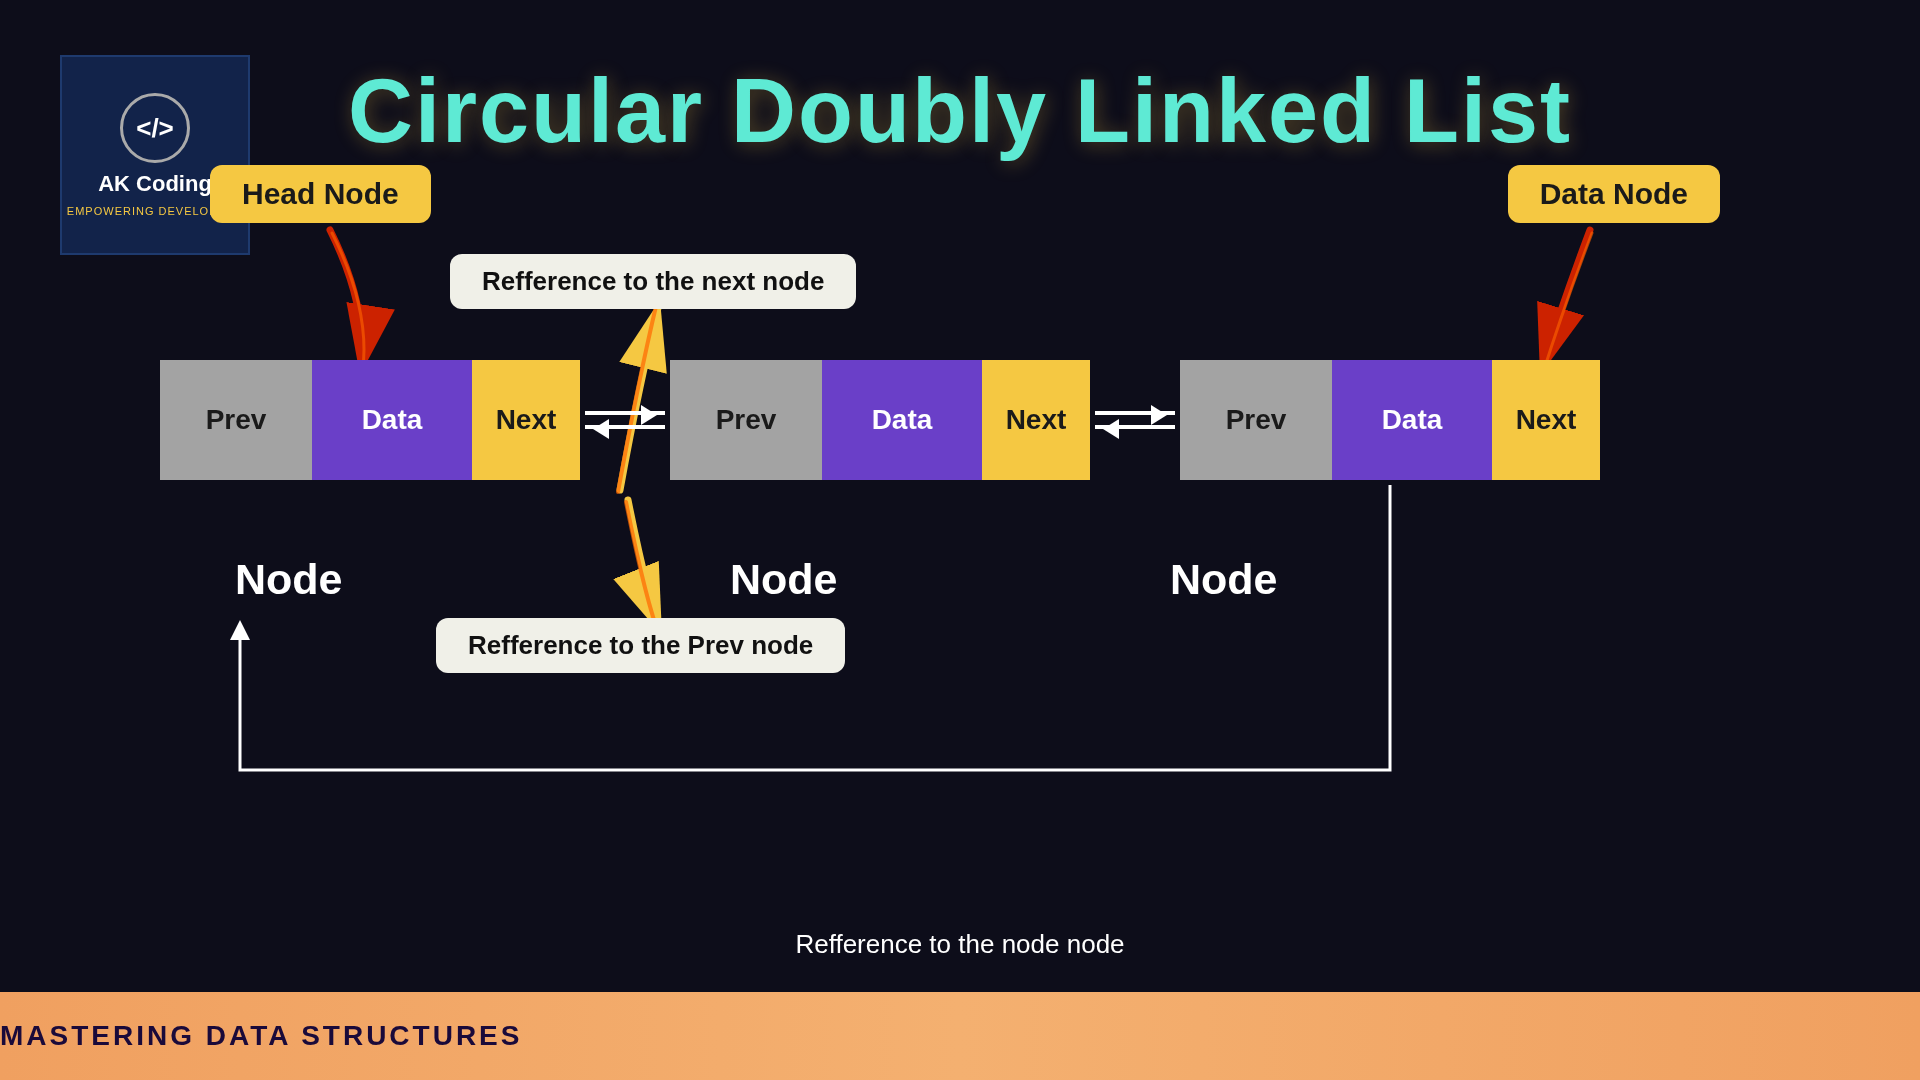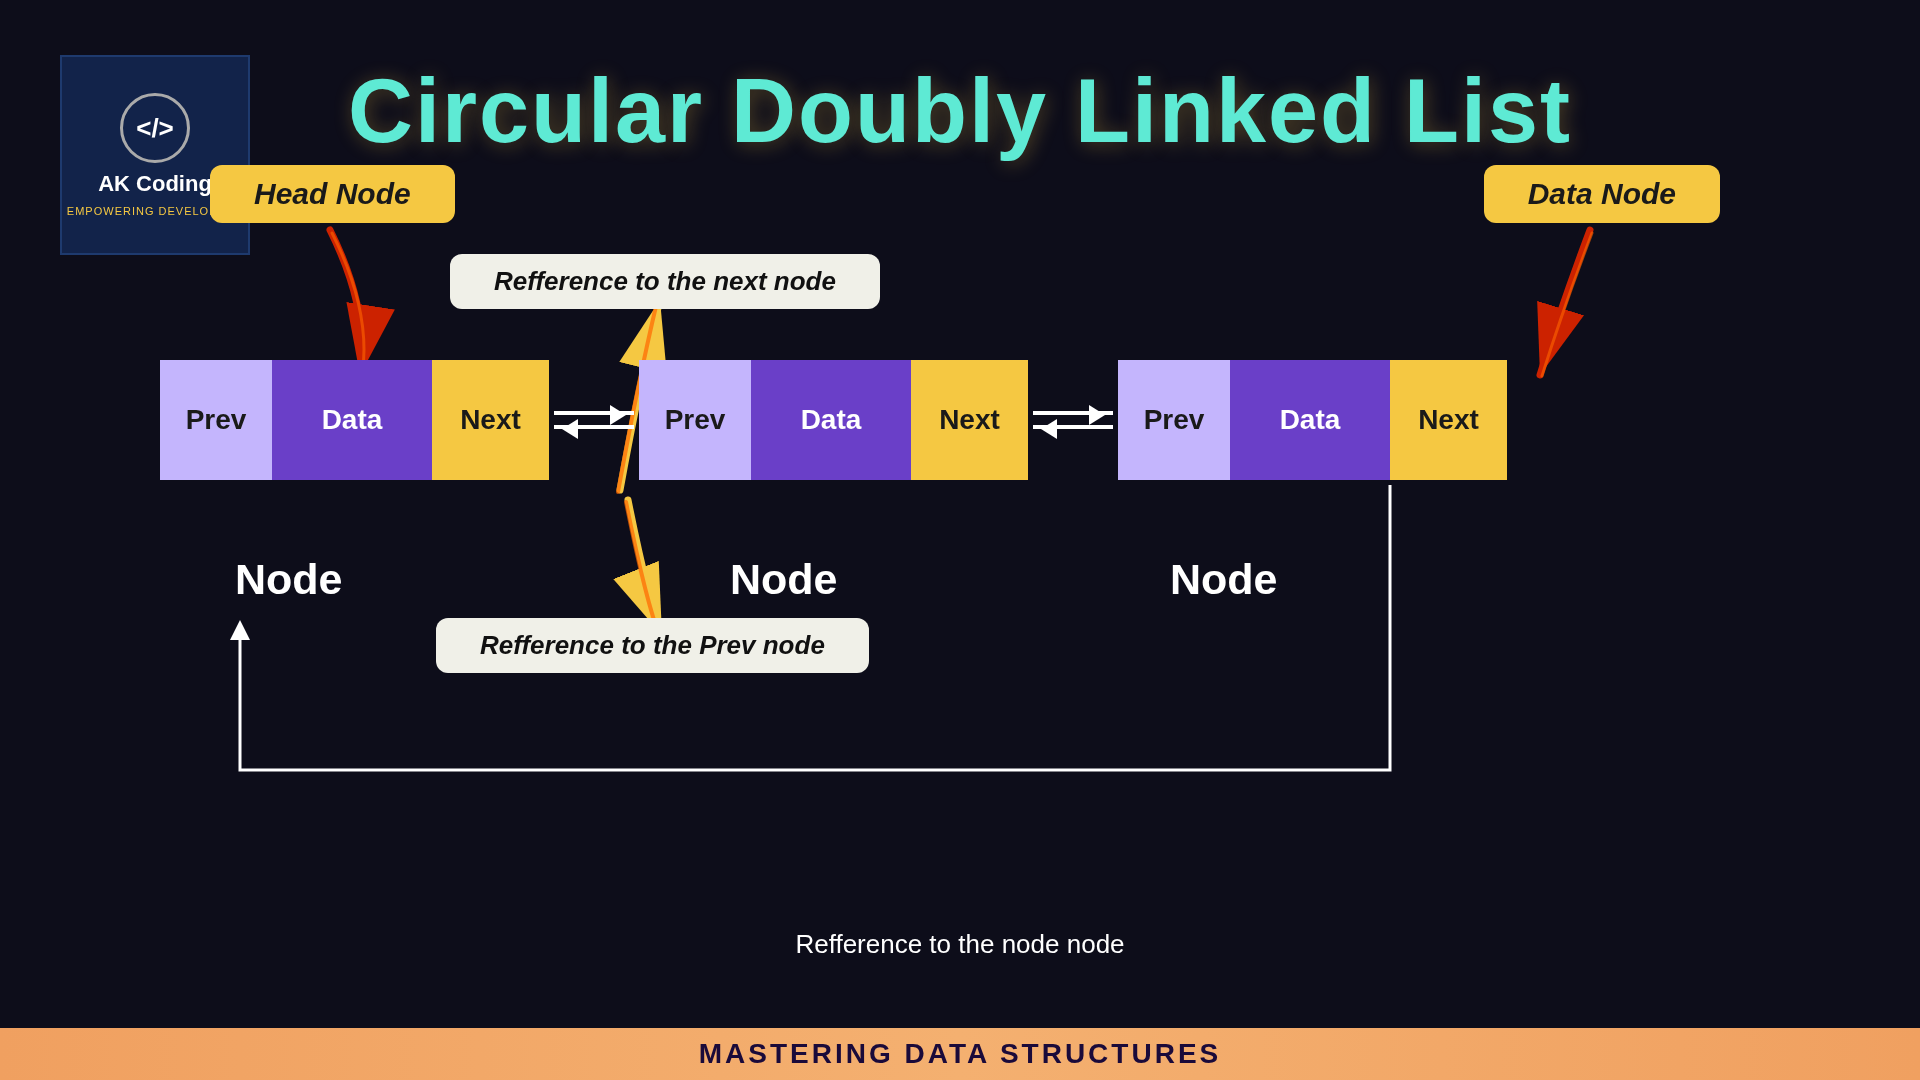--- a/index.html
+++ b/index.html
@@ -11,25 +11,25 @@
       overflow: hidden;
       position: relative;
     }
 
     
     .footer {
       position: absolute;
       bottom: 0;
       left: 0;
       width: 1920px;
-      height: 52px;
+      height: 88px;
       background: linear-gradient(to right, #f0a060, #f4b070, #f0a060);
       display: flex;
       align-items: center;
-      justify-content: center;
+      justify-content: flex-start;
     }
     .footer-text {
       color: #1a0a3a;
       font-size: 28px;
       font-weight: 900;
       letter-spacing: 3px;
     }
 
     
     .logo-box {
@@ -85,23 +85,22 @@
       letter-spacing: 2px;
     }
 
     
     .label-badge {
       position: absolute;
       background: #f5c842;
       color: #1a1a1a;
       font-size: 30px;
       font-weight: 900;
-      padding: 12px 44px;
+      padding: 12px 32px;
       border-radius: 12px;
-      font-style: italic;
     }
     .head-node-badge {
       top: 165px;
       left: 210px;
     }
     .tail-node-badge {
       top: 165px;
       right: 200px;
     }
     .ref-next-badge {
@@ -126,32 +125,32 @@
     }
     .node-cell {
       display: flex;
       align-items: center;
       justify-content: center;
       font-size: 28px;
       font-weight: 800;
       color: white;
     }
     .cell-prev {
-      background: #c4b5fd;
+      background: #a3a3a3;
       color: #1a1a1a;
-      width: 112px;
+      width: 152px;
     }
     .cell-data {
       background: #6a3fc8;
       width: 160px;
     }
     .cell-next {
       background: #f5c842;
       color: #1a1a1a;
-      width: 117px;
+      width: 108px;
     }
 
     
     .arrow-connector {
       display: flex;
       flex-direction: column;
       align-items: center;
       justify-content: center;
       gap: 10px;
       width: 90px;

